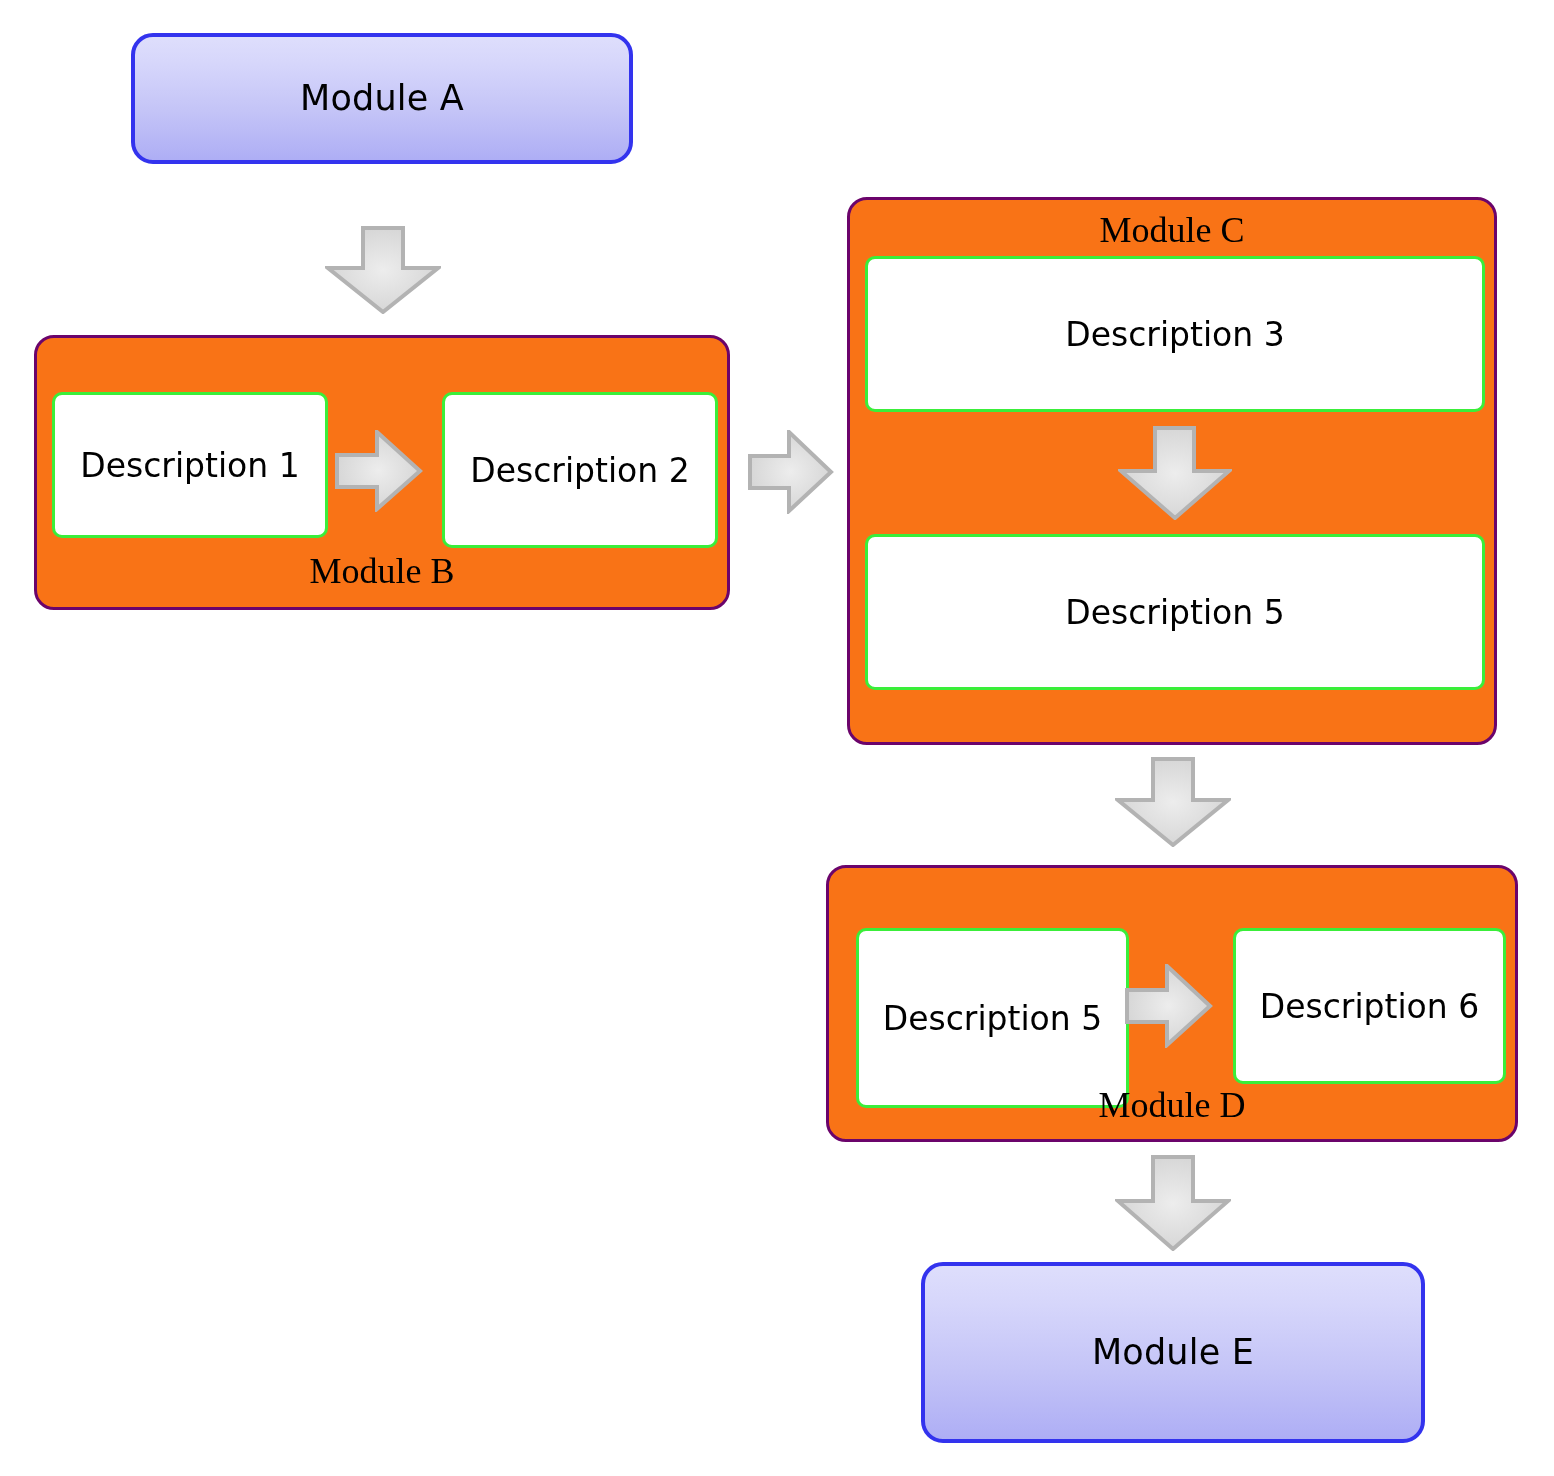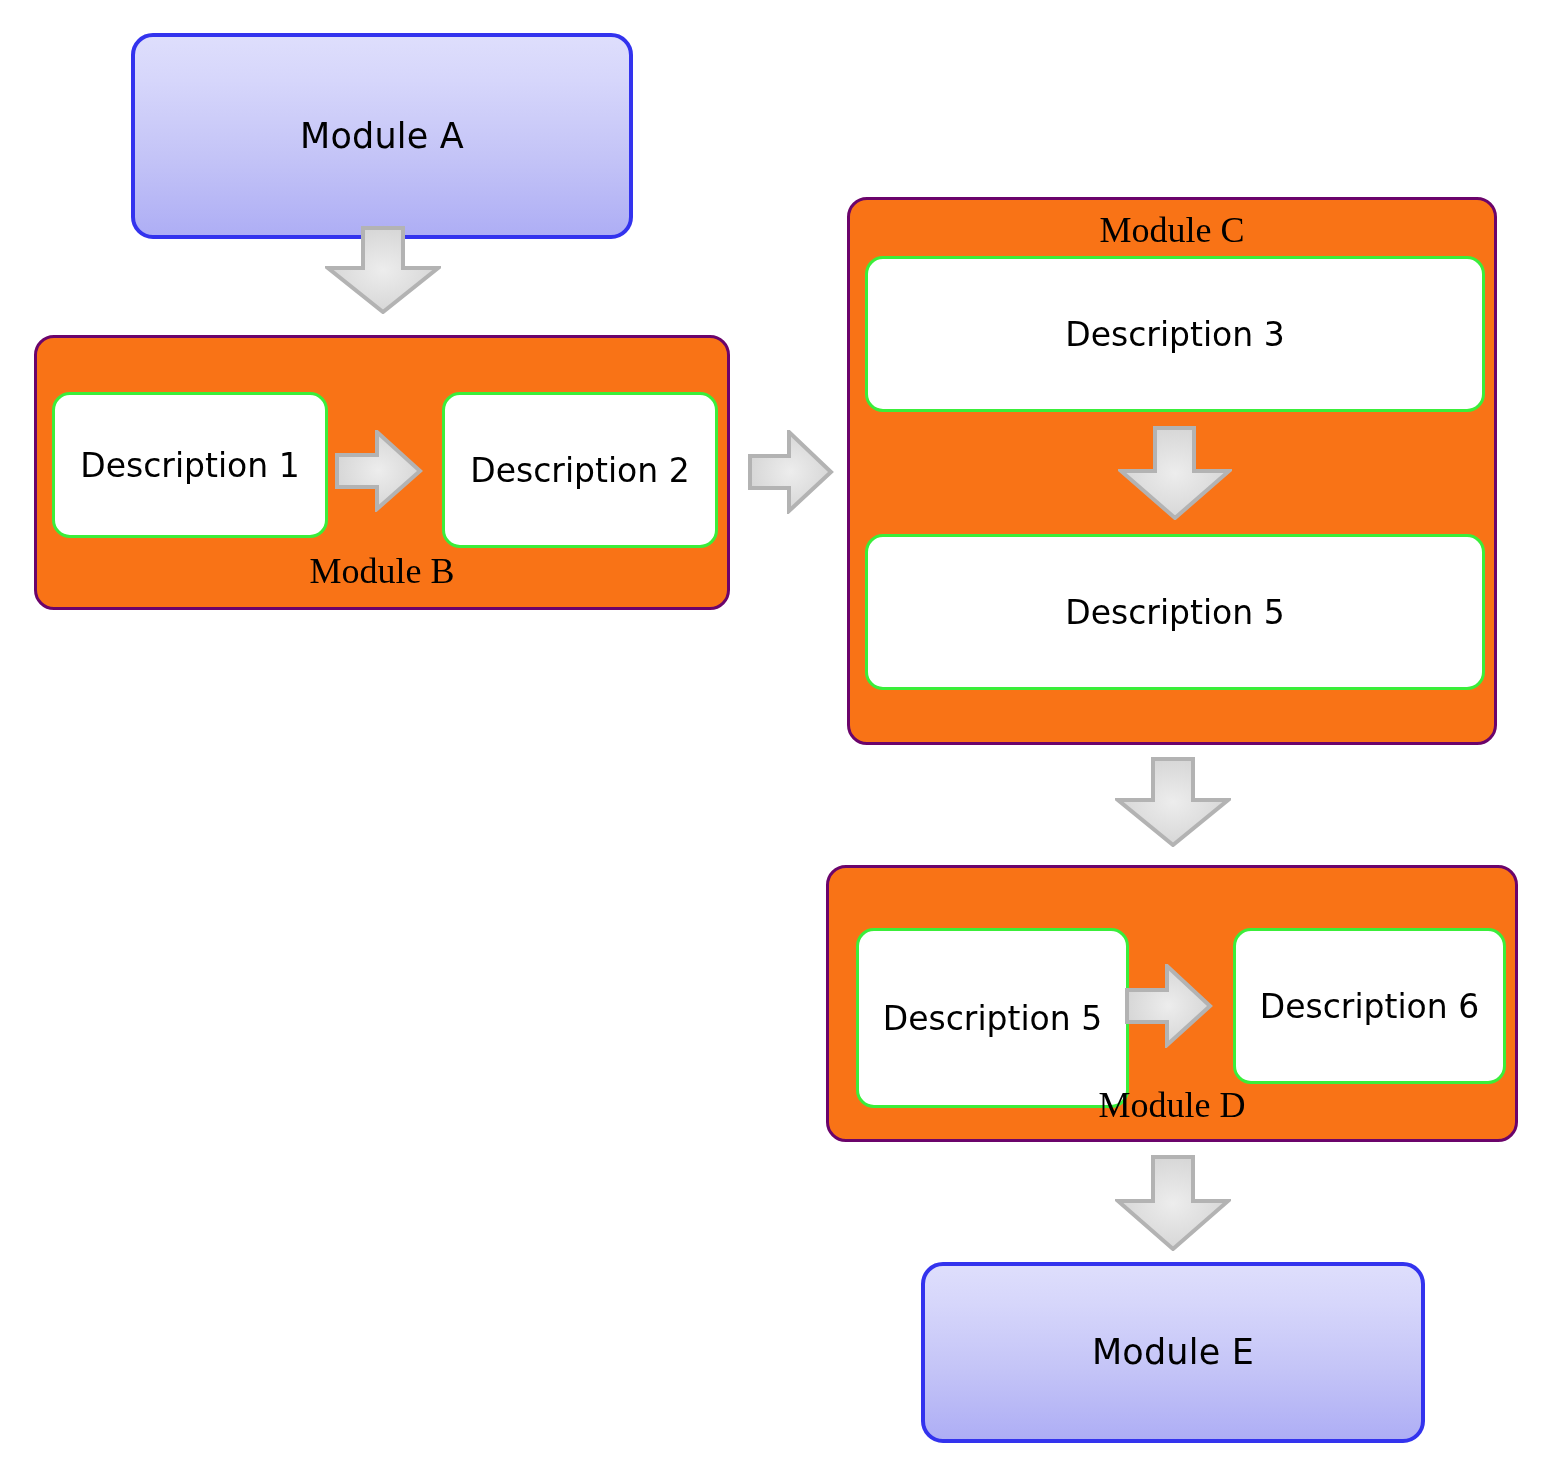--- a/index.html
+++ b/index.html
@@ -57,21 +57,21 @@
     color: #000000;
     line-height: 1;
     white-space: nowrap;
   }
 
   
   .desc-green {
     position: absolute;
     box-sizing: border-box;
     border: 3px solid #3aee3a;
-    border-radius: 18px;
+    border-radius: 10px;
     background: #ffffff;
     display: flex;
     align-items: center;
     justify-content: center;
   }
   .desc-label {
     font-family: "DejaVu Sans", "Liberation Sans", sans-serif;
     font-size: 33px;
     color: #000000;
     line-height: 1;
@@ -82,21 +82,21 @@
   .arrow {
     position: absolute;
   }
   .arrow svg { display: block; width: 100%; height: 100%; }
 </style>
 </head>
 <body>
 
 <div id="canvas">
 
-  <div class="module-blue" style="left:131px; top:33px; width:502px; height:206px;">
+  <div class="module-blue" style="left:131px; top:33px; width:502px; height:131px;">
     <span class="blue-label">Module A</span>
   </div>
 
   <div class="arrow" style="left:325px; top:226px; width:116px; height:88px;">
     <svg viewBox="0 0 116 88" preserveAspectRatio="none">
       <defs>
         <radialGradient id="agA" cx="50%" cy="50%" r="72%">
           <stop offset="0%" stop-color="#ededed"></stop>
           <stop offset="100%" stop-color="#cdcdcd"></stop>
         </radialGradient>

